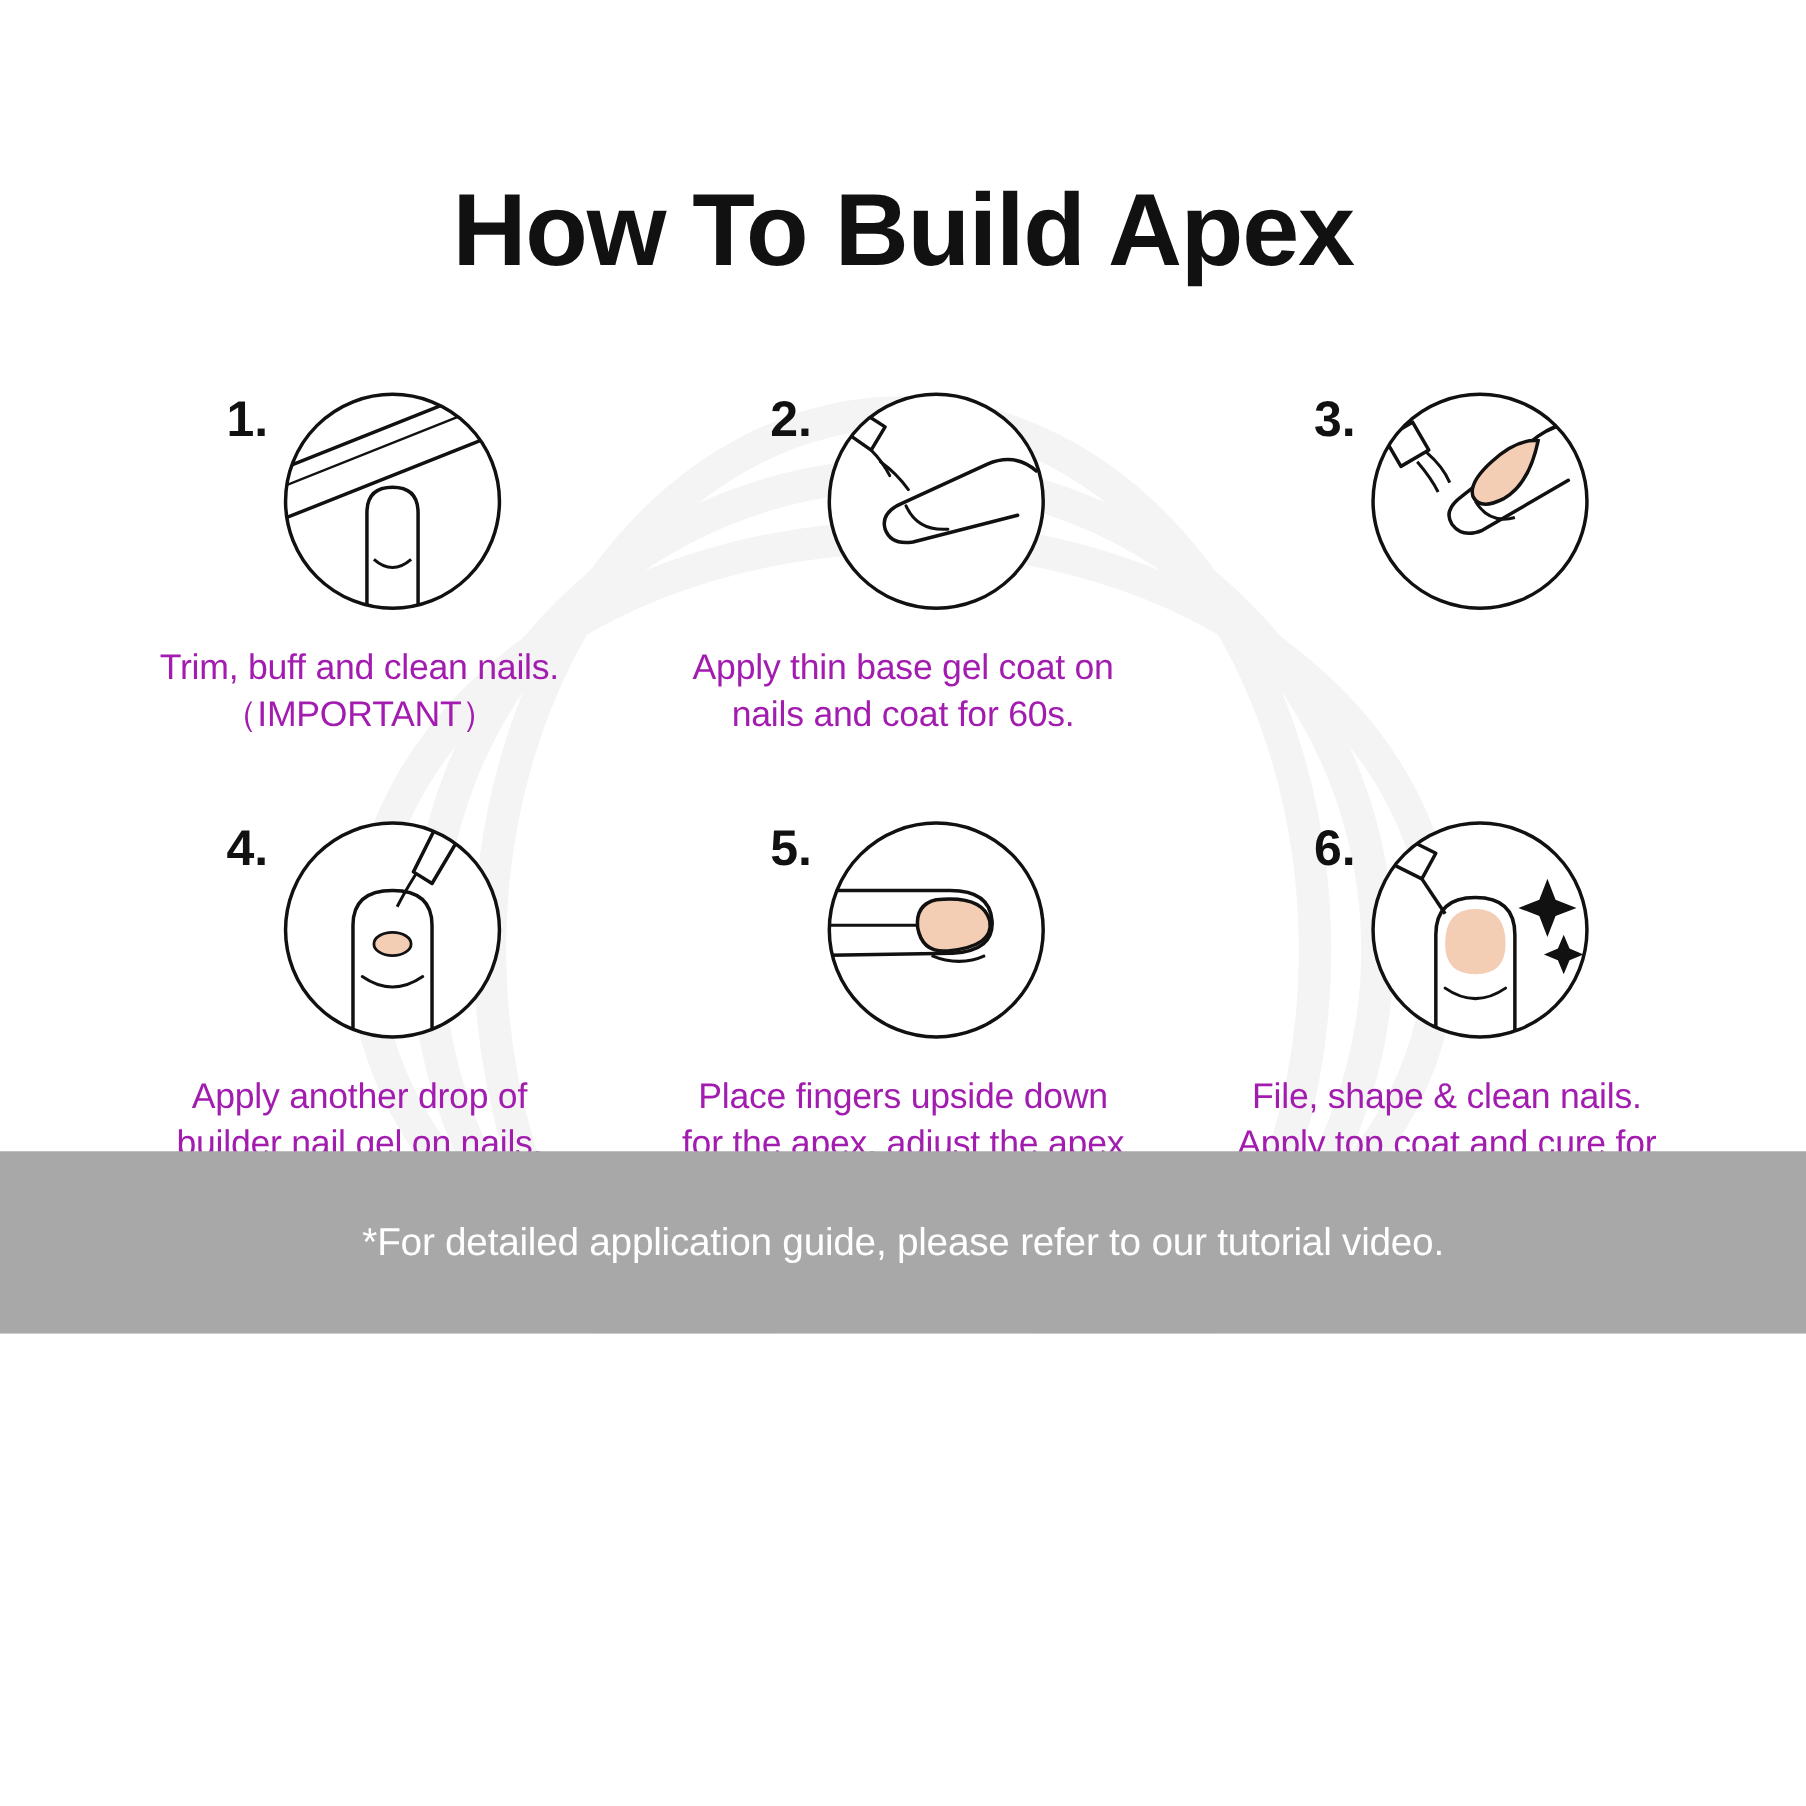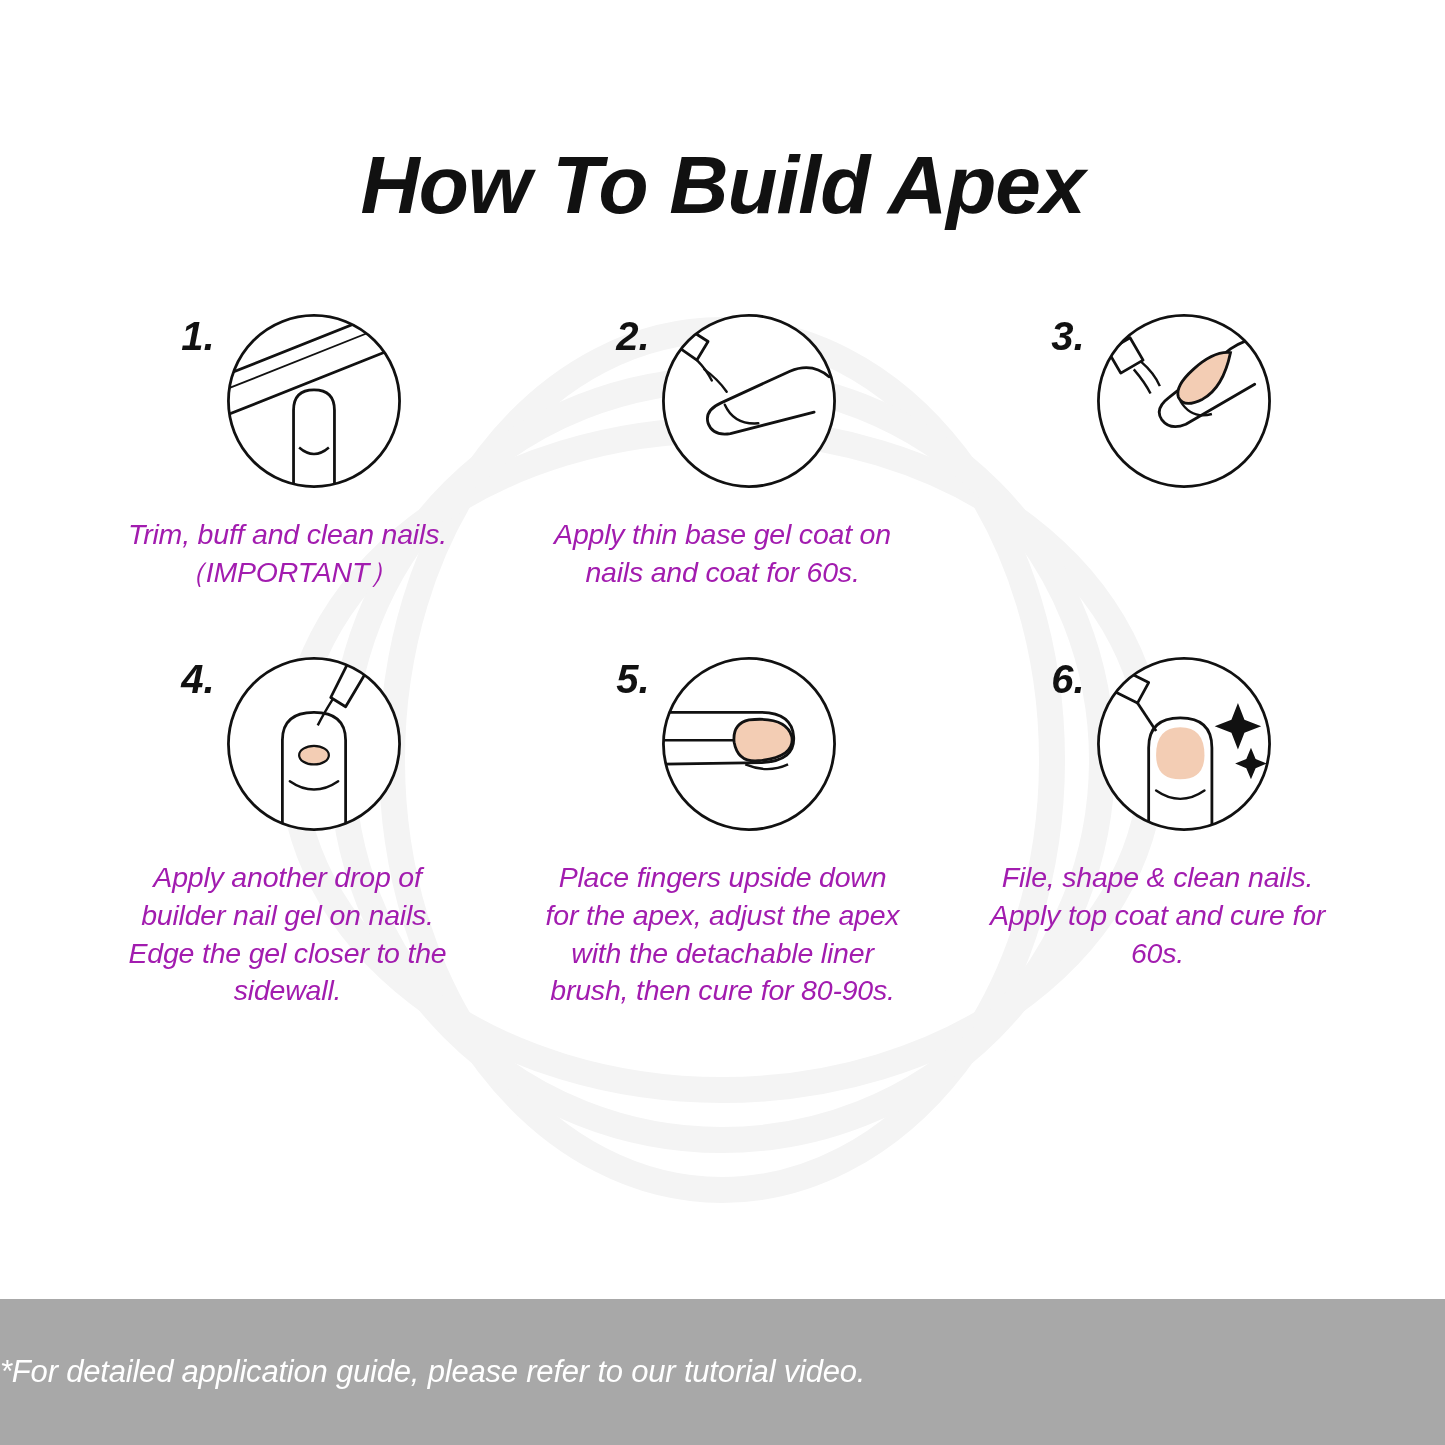--- a/index.html
+++ b/index.html
@@ -11,24 +11,23 @@
     height: 1445px;
     background: #ffffff;
     font-family: "Liberation Sans", sans-serif;
     color: #1a1a1a;
     overflow: hidden;
     position: relative;
   }
   .page {
     position: relative;
     width: 1445px;
-    height: 1445px;
+    height: 1067px;
     box-sizing: border-box;
     overflow: hidden;
-    font-style: italic;
   }
   
   .watermark {
     position: absolute;
     left: 0; top: 0;
     width: 1445px;
     height: 1445px;
     z-index: 0;
     pointer-events: none;
   }
@@ -91,21 +90,21 @@
   }
   .footer {
     position: absolute;
     left: 0;
     bottom: 0;
     width: 1445px;
     height: 146px;
     background: #a8a8a8;
     display: flex;
     align-items: center;
-    justify-content: flex-start;
+    justify-content: center;
     z-index: 3;
   }
   .footer-text {
     color: #ffffff;
     font-size: 31px;
     letter-spacing: -0.2px;
   }
 </style>
 </head>
 <body>

